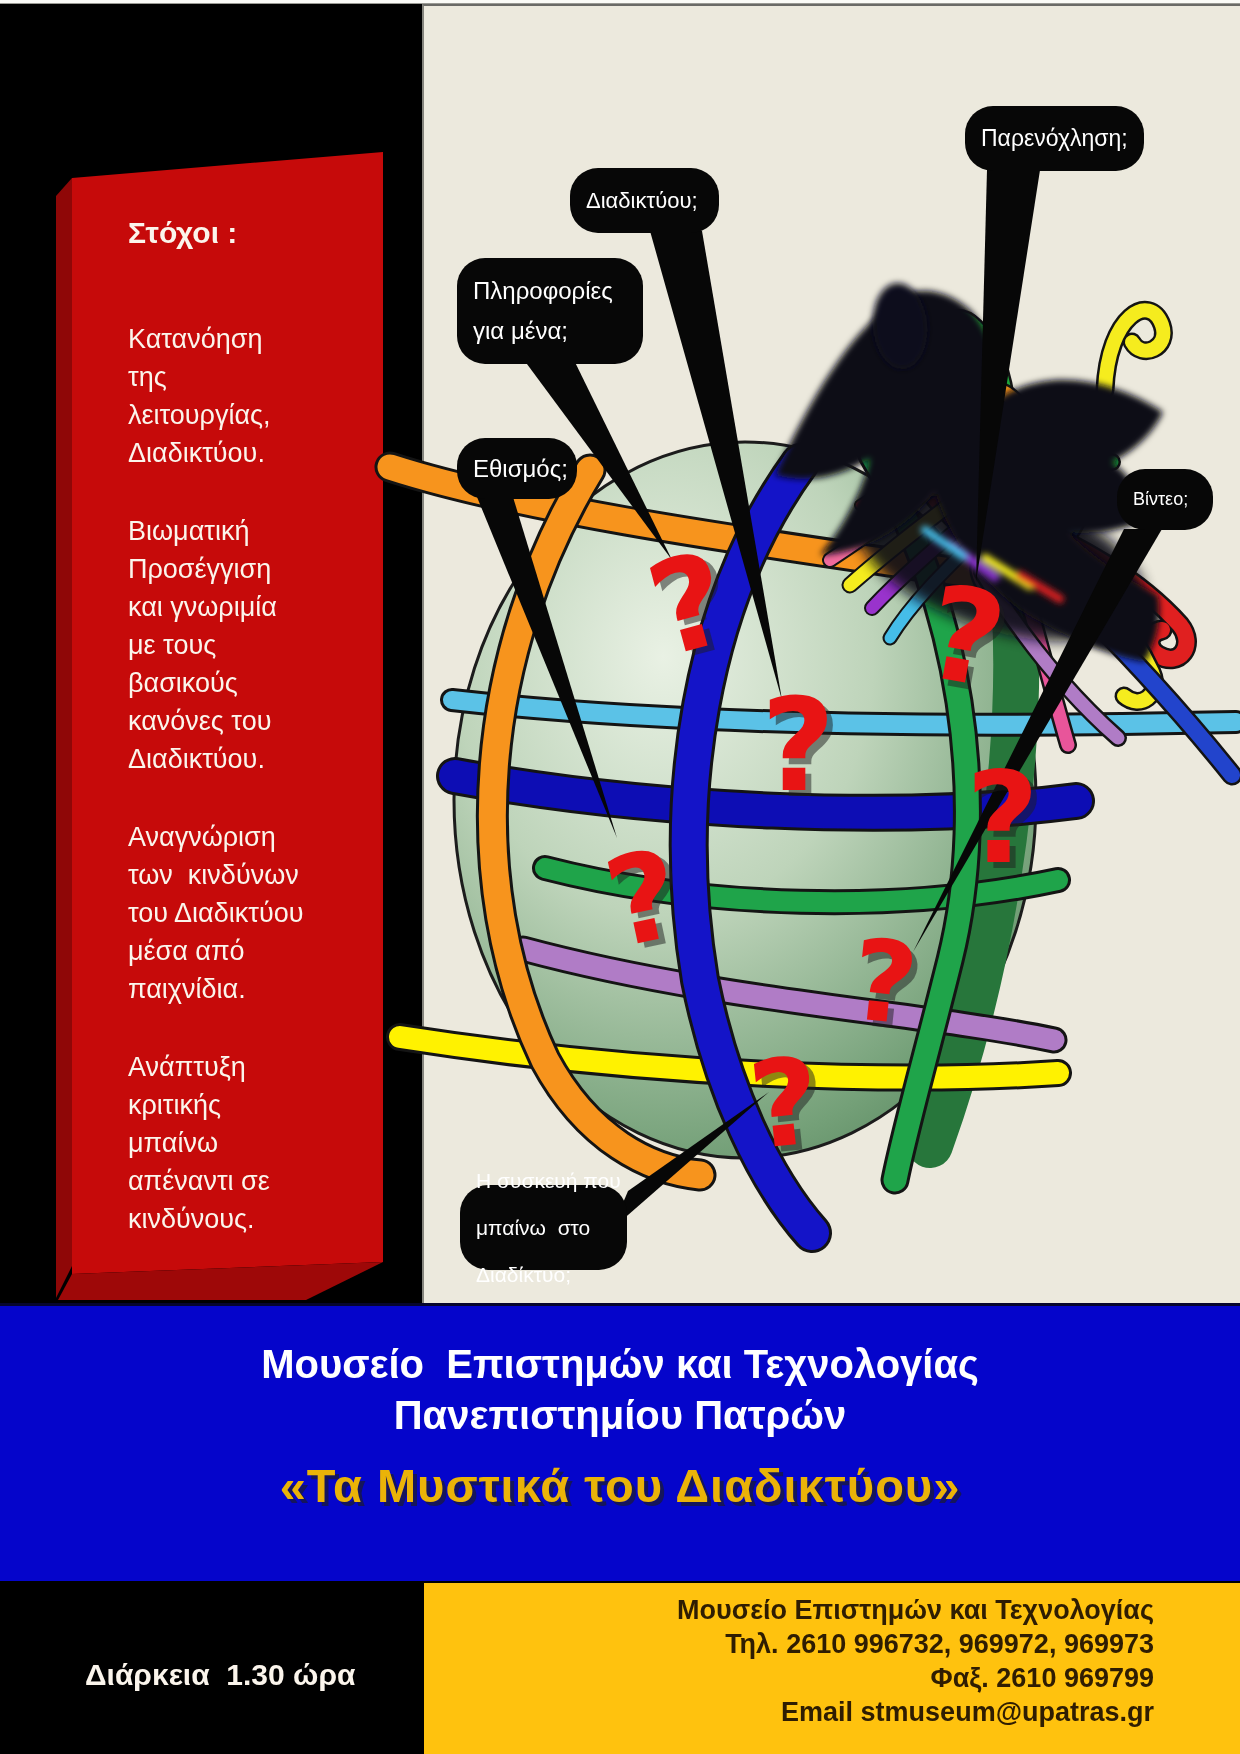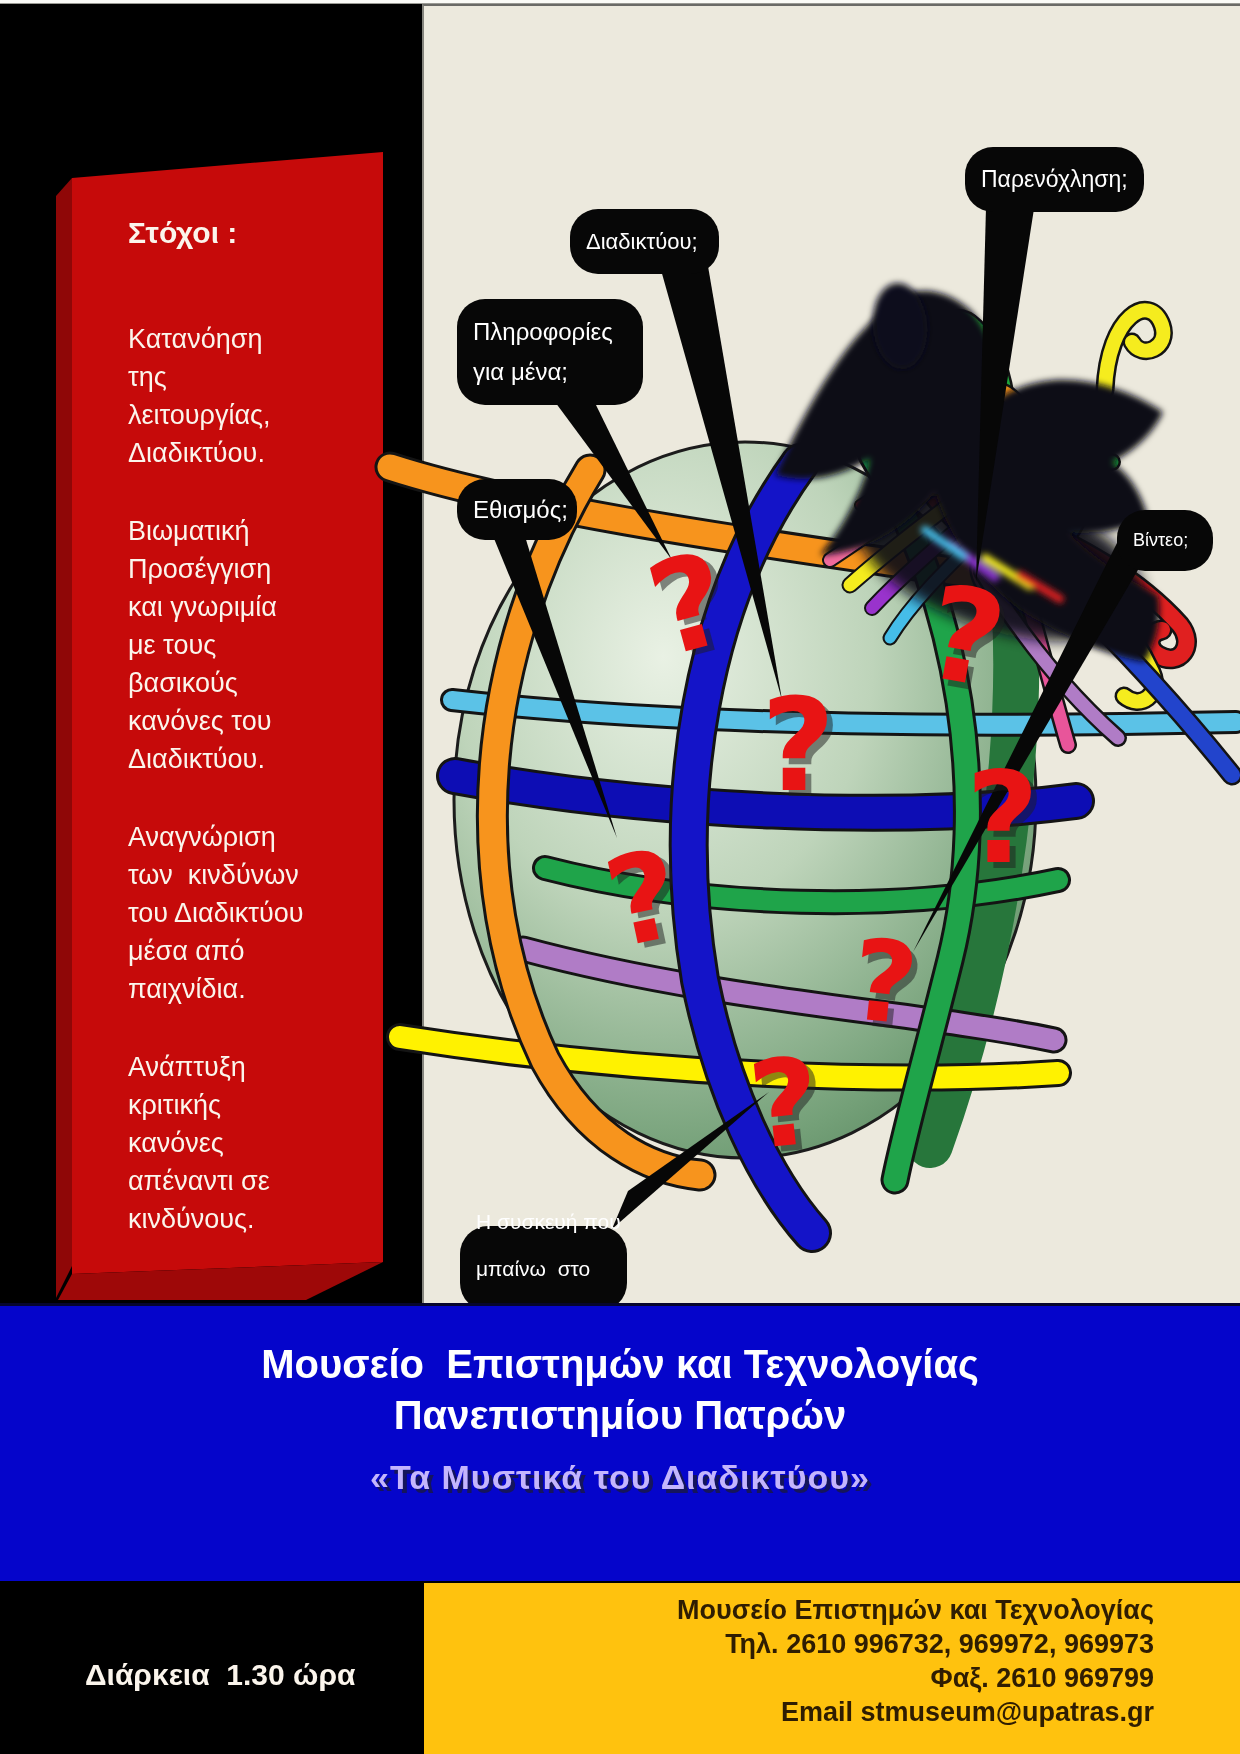--- a/index.html
+++ b/index.html
@@ -17,36 +17,36 @@
   use.ro{fill:none;stroke:#141414;stroke-linecap:round;}
 
   
   #goals-text{left:128px;top:216px;width:176px;color:#FBF5EC;}
   #goals-title{font-size:30px;font-weight:bold;margin:0 0 70px 0;}
   .goal-item{font-size:27px;line-height:38px;margin:0 0 40px 0;white-space:pre-wrap;}
 
   
   .bubble{position:absolute;background:#070707;color:#fff;border-radius:28px;
     box-sizing:border-box;display:flex;flex-direction:column;justify-content:center;
-    padding:6px 16px;margin-top:41px;}
+    padding:6px 16px;}
   .bubble span{display:block;white-space:pre;}
 
   
   .qm{position:absolute;font-weight:bold;color:#E81414;line-height:1;
       font-family:"DejaVu Sans",sans-serif;
       text-shadow:6px 6px 0 rgba(30,30,30,.5);}
 
   
   #banner{left:0;top:1303px;width:1240px;height:278px;background:#0505CB;
     border-top:3px solid #06062e;box-sizing:border-box;text-align:center;color:#fff;}
   #banner-org1{margin-top:36px;font-size:40px;font-weight:bold;white-space:pre;}
   #banner-org2{margin-top:6px;font-size:40px;font-weight:bold;}
   #banner-program{margin-top:18px;font-size:27px;}
-  #banner-title{margin-top:20px;font-size:34px;font-weight:bold;letter-spacing:1px;
-    color:#c4b5fd;text-shadow:4px 4px 0 #15155c;}
+  #banner-title{margin-top:20px;font-size:47px;font-weight:bold;letter-spacing:1px;
+    color:#eab308;text-shadow:4px 4px 0 #15155c;}
 
   
   #contact-block{left:424px;top:1583px;width:816px;height:171px;background:#FFC20E;
     box-sizing:border-box;text-align:right;padding:10px 86px 0 0;
     color:#2F1D02;font-weight:bold;font-size:27px;line-height:34px;}
   #duration{left:85px;top:1658px;color:#FBF5EC;font-weight:bold;font-size:30px;white-space:pre;}
 </style>
 </head>
 <body>
 
@@ -204,21 +204,21 @@
       <polygon points="1124,529 1162,529 913,952"></polygon>
       <polygon points="628,1191 612,1229 769,1092"></polygon>
     </g>
   </svg>
 
   <div class="abs" id="goals-text">
     <p id="goals-title">Στόχοι :</p>
     <p class="goal-item">Κατανόηση της λειτουργίας, Διαδικτύου.</p>
     <p class="goal-item">Βιωματική Προσέγγιση και γνωριμία με τους βασικούς κανόνες του Διαδικτύου.</p>
     <p class="goal-item">Αναγνώριση των  κινδύνων του Διαδικτύου μέσα από παιχνίδια.</p>
-    <p class="goal-item">Ανάπτυξη κριτικής κανόνες απέναντι σε κινδύνους.</p>
+    <p class="goal-item">Ανάπτυξη κριτικής μπαίνω απέναντι σε κινδύνους.</p>
   </div>
 
   <span class="qm" style="left:652px;top:541px;font-size:128px;transform:rotate(-15deg)">?</span>
   <span class="qm" style="left:761px;top:682px;font-size:128px">?</span>
   <span class="qm" style="left:928px;top:572px;font-size:130px;transform:rotate(10deg)">?</span>
   <span class="qm" style="left:966px;top:756px;font-size:126px">?</span>
   <span class="qm" style="left:608px;top:838px;font-size:122px;transform:rotate(-12deg)">?</span>
   <span class="qm" style="left:852px;top:926px;font-size:112px;transform:rotate(6deg)">?</span>
   <span class="qm" style="left:750px;top:1044px;font-size:120px;transform:rotate(-6deg)">?</span>
 

